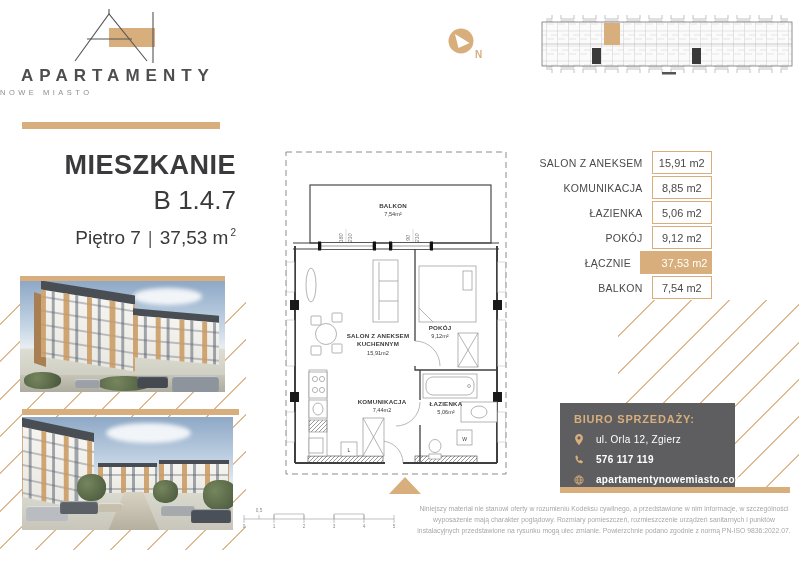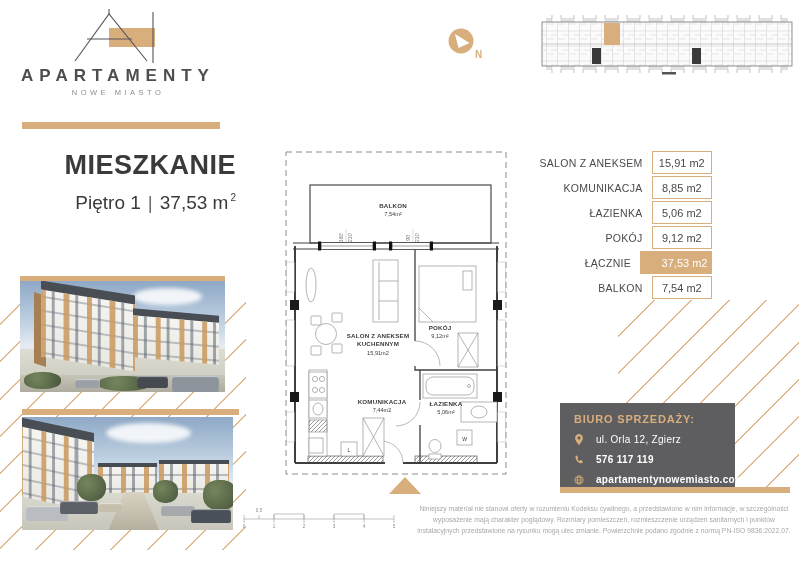--- a/index.html
+++ b/index.html
@@ -13,21 +13,21 @@
   #stripes-left{left:0;top:288px;width:246px;height:262px;}
   #stripes-right{left:618px;top:300px;width:181px;height:187px;}
 
   
   .accent-bar{position:absolute;background:var(--accent,#d9ae7d);}
 
   
   #logo{left:72px;top:8px;width:94px;height:58px;}
   #brand-title{left:0;top:66px;width:236px;text-align:center;font-size:17px;
       letter-spacing:6px;color:#4e4e51;font-weight:700;}
-  #brand-subtitle{left:0;top:88px;width:236px;text-align:center;font-size:7.5px;
+  #brand-subtitle{left:0;top:88px;width:236px;font-size:7.5px;
       letter-spacing:3.5px;color:#8d8d90;}
 
   
   #unit-header{left:0;top:150px;width:236px;text-align:right;color:#3a3a3c;}
   #unit-kind{font-size:27px;font-weight:600;letter-spacing:.5px;}
   #unit-code{font-size:26px;font-weight:400;margin-top:4px;}
   #unit-floor-line{font-size:19px;font-weight:400;margin-top:11px;}
   #unit-floor-line .sep{margin:0 7px;color:#6a6a6d;}
   #unit-floor-line sup{font-size:10px;vertical-align:8px;margin-left:2px;}
 
@@ -124,22 +124,23 @@
       <path d="M81 4 V55"></path>
       <path d="M15 31 H60"></path>
     </g>
   </svg>
   <div class="abs" id="brand-title">APARTAMENTY</div>
   <div class="abs" id="brand-subtitle">NOWE MIASTO</div>
   <div class="accent-bar" style="left:22px;top:122px;width:198px;height:7px;"></div>
 
   <div class="abs" id="unit-header">
     <div id="unit-kind">MIESZKANIE</div>
+    <div id="unit-code">B 1.4.7</div>
     <div id="unit-floor-line">
-      <span>Piętro 1</span><span class="sep">|</span><span>37,53 m</span><sup>2</sup>
+      <span>Piętro 7</span><span class="sep">|</span><span>37,53 m</span><sup>2</sup>
     </div>
   </div>
 
   <svg class="abs" id="compass" viewBox="0 0 44 42">
     <circle cx="17" cy="17" r="12.5" style="fill:var(--accent,#d9ae7d)"></circle>
     <polygon points="11,10 25.5,19 14.5,24" fill="#fff"></polygon>
     <text x="31" y="34" font-size="10" font-weight="bold" style="fill:var(--accent,#d9ae7d)">N</text>
   </svg>
 
   <svg class="abs" id="mini-plan" viewBox="0 0 262 68">

